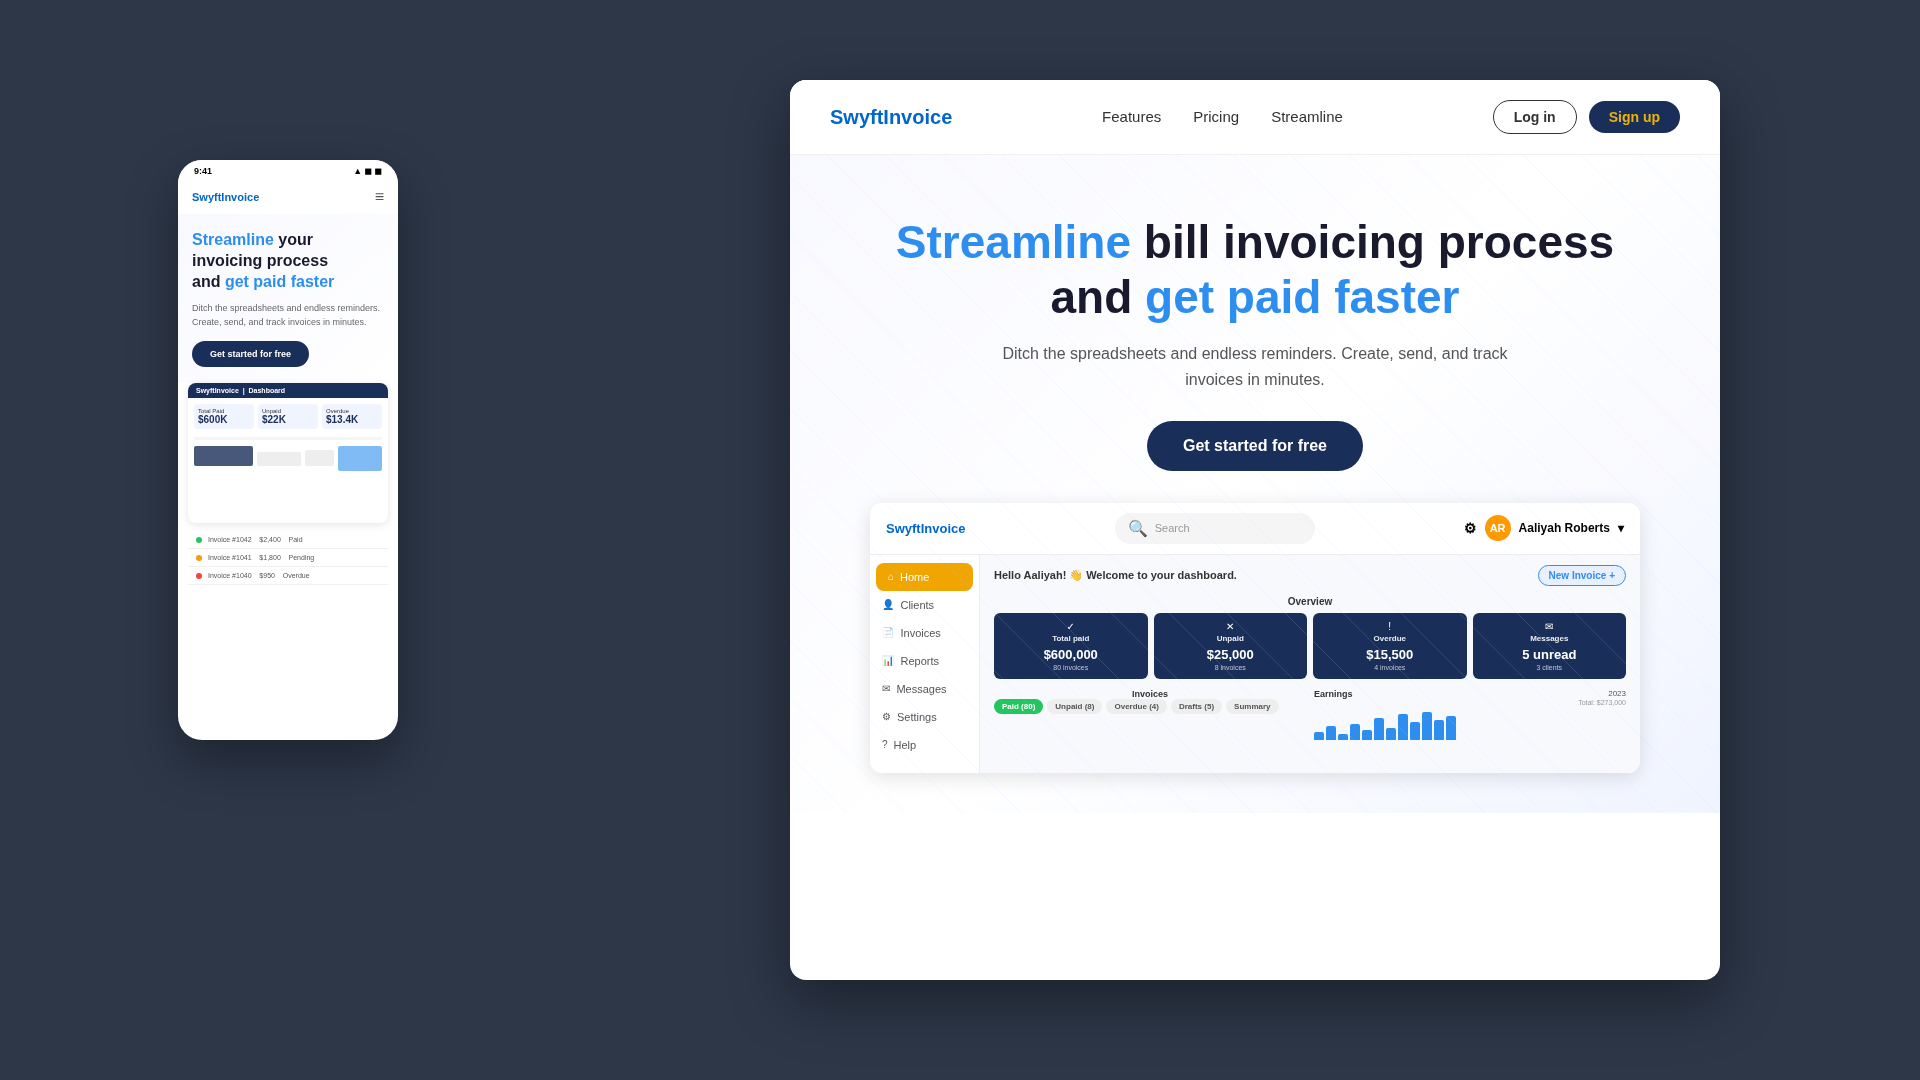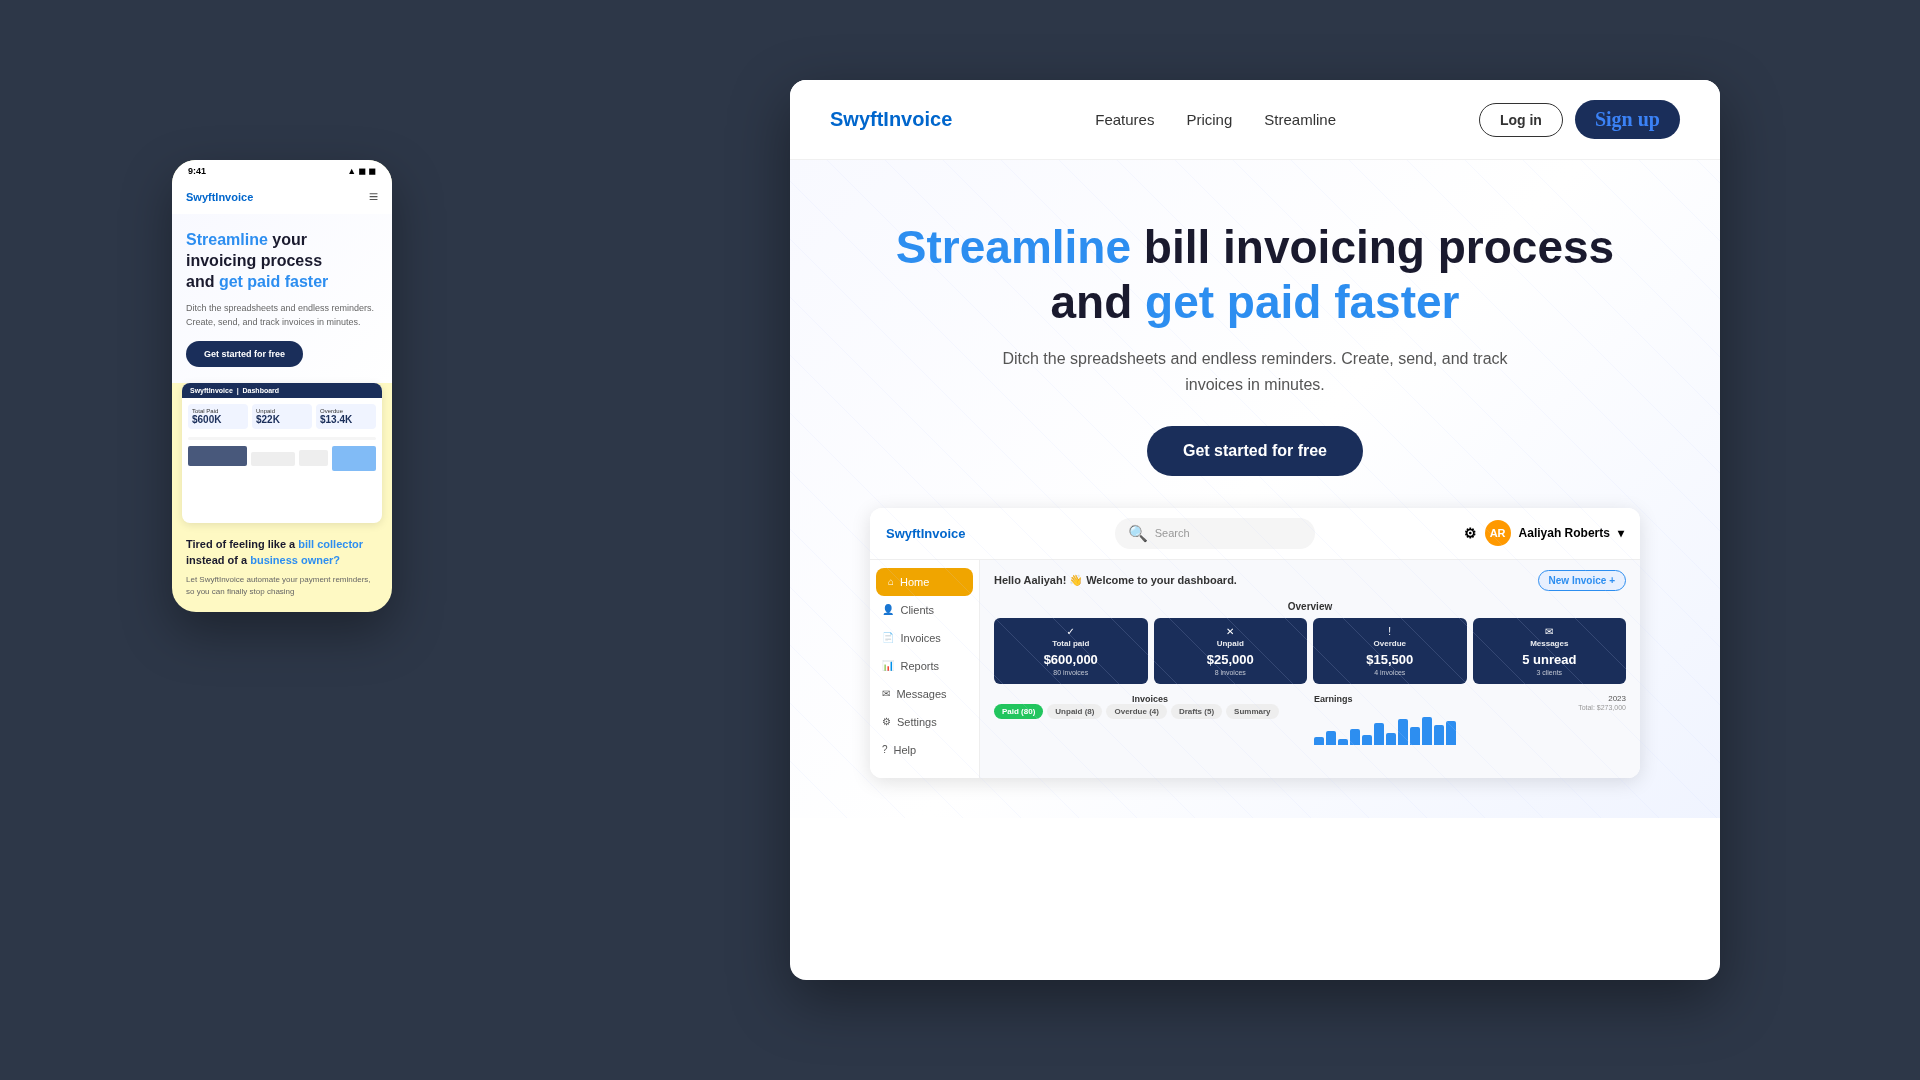--- a/index.html
+++ b/index.html
@@ -66,25 +66,24 @@
       font-size: 14px;
       font-weight: 600;
       cursor: pointer;
       color: #333;
     }
     .btn-signup {
       padding: 8px 20px;
       border: none;
       border-radius: 20px;
       background: #1a2e5a;
-      font-size: 20px;
+      font-size: 14px;
       font-weight: 600;
       cursor: pointer;
-      color: #3b82f6;
-      font-family: Liberation Serif, serif;
+      color: #eab308;
     }
 
     
     .hero {
       padding: 60px 40px 40px;
       background: linear-gradient(135deg, #f8f9ff 0%, #fff 50%, #f0f4ff 100%);
       text-align: center;
       position: relative;
     }
     .hero::before {
@@ -277,25 +276,25 @@
     }
     .e-bar {
       width: 10px;
       background: #2d8ef0;
       border-radius: 2px 2px 0 0;
     }
 
     
     .mobile-frame {
       position: absolute;
-      left: 172px;
+      left: 178px;
       top: 160px;
       width: 220px;
-      height: 452px;
-      background: #fef9c3;
+      height: 580px;
+      background: #ffffff;
       border-radius: 24px;
       box-shadow: 0 20px 50px rgba(0,0,0,0.35);
       overflow: hidden;
       z-index: 10;
     }
     .mobile-status-bar {
       background: #fff;
       padding: 6px 16px 4px;
       display: flex;
       justify-content: space-between;
@@ -450,29 +449,20 @@
     </div>
     <div style="padding:0 6px;">
       <div style="background:#f5f5f5;height:3px;border-radius:2px;margin:2px 0;"></div>
       <div style="display:flex;gap:4px;padding:4px 0;">
         <div style="height:20px;flex:2;background:#1a2e5a;border-radius:2px;opacity:0.8;"></div>
         <div style="height:14px;flex:1.5;background:#eee;border-radius:2px;margin-top:6px;"></div>
         <div style="height:16px;flex:1;background:#eee;border-radius:2px;margin-top:4px;"></div>
         <div style="height:25px;flex:1.5;background:#2d8ef0;border-radius:2px;opacity:0.6;"></div>
       </div>
     </div>
-  </div>
-  <div class="mobile-section2">
-    <div class="mobile-s2-title">
-      <span>Tired of feeling like a</span>
-      <span class="hl"> bill collector</span><br>
-      <span>instead of a</span>
-      <span class="hl"> business owner?</span>
-    </div>
-    <div class="mobile-s2-text">Let SwyftInvoice automate your payment reminders, so you can finally stop chasing</div>
   </div>
   <div class="mobile-rows">
     <div class="mobile-row">
       <div class="mobile-row-dot" style="background:#22c55e;"></div>
       <span>Invoice #1042 &nbsp;&nbsp; $2,400 &nbsp;&nbsp; Paid</span>
     </div>
     <div class="mobile-row">
       <div class="mobile-row-dot" style="background:#f59e0b;"></div>
       <span>Invoice #1041 &nbsp;&nbsp; $1,800 &nbsp;&nbsp; Pending</span>
     </div>

